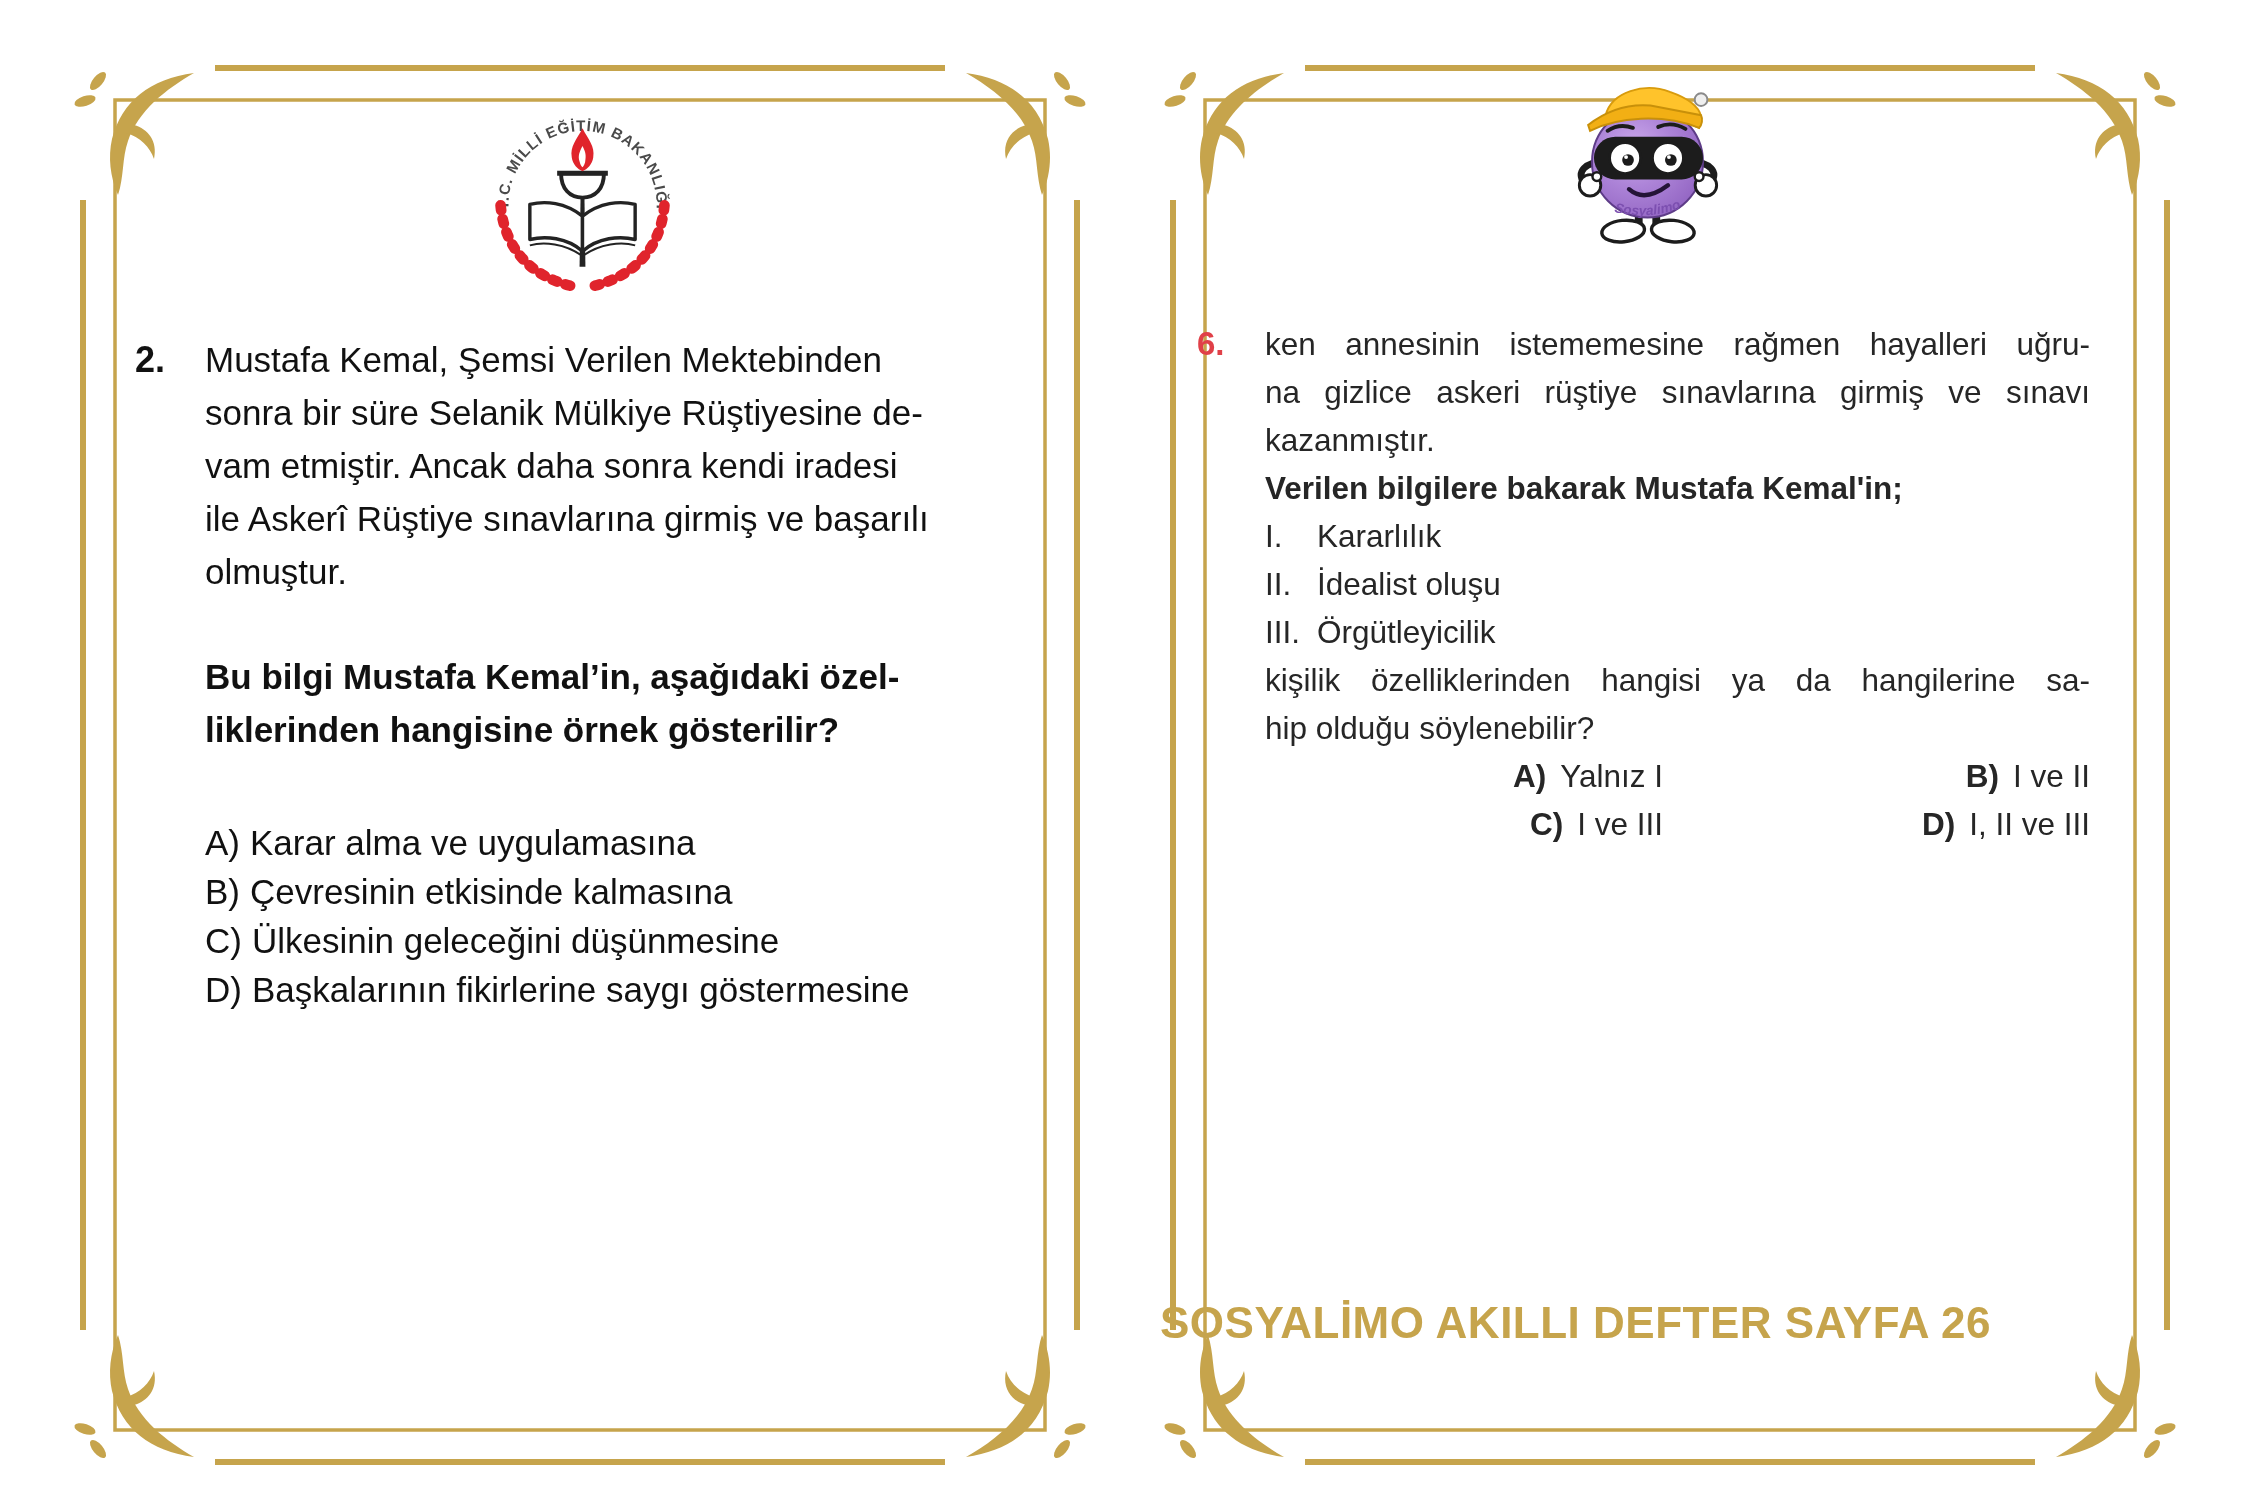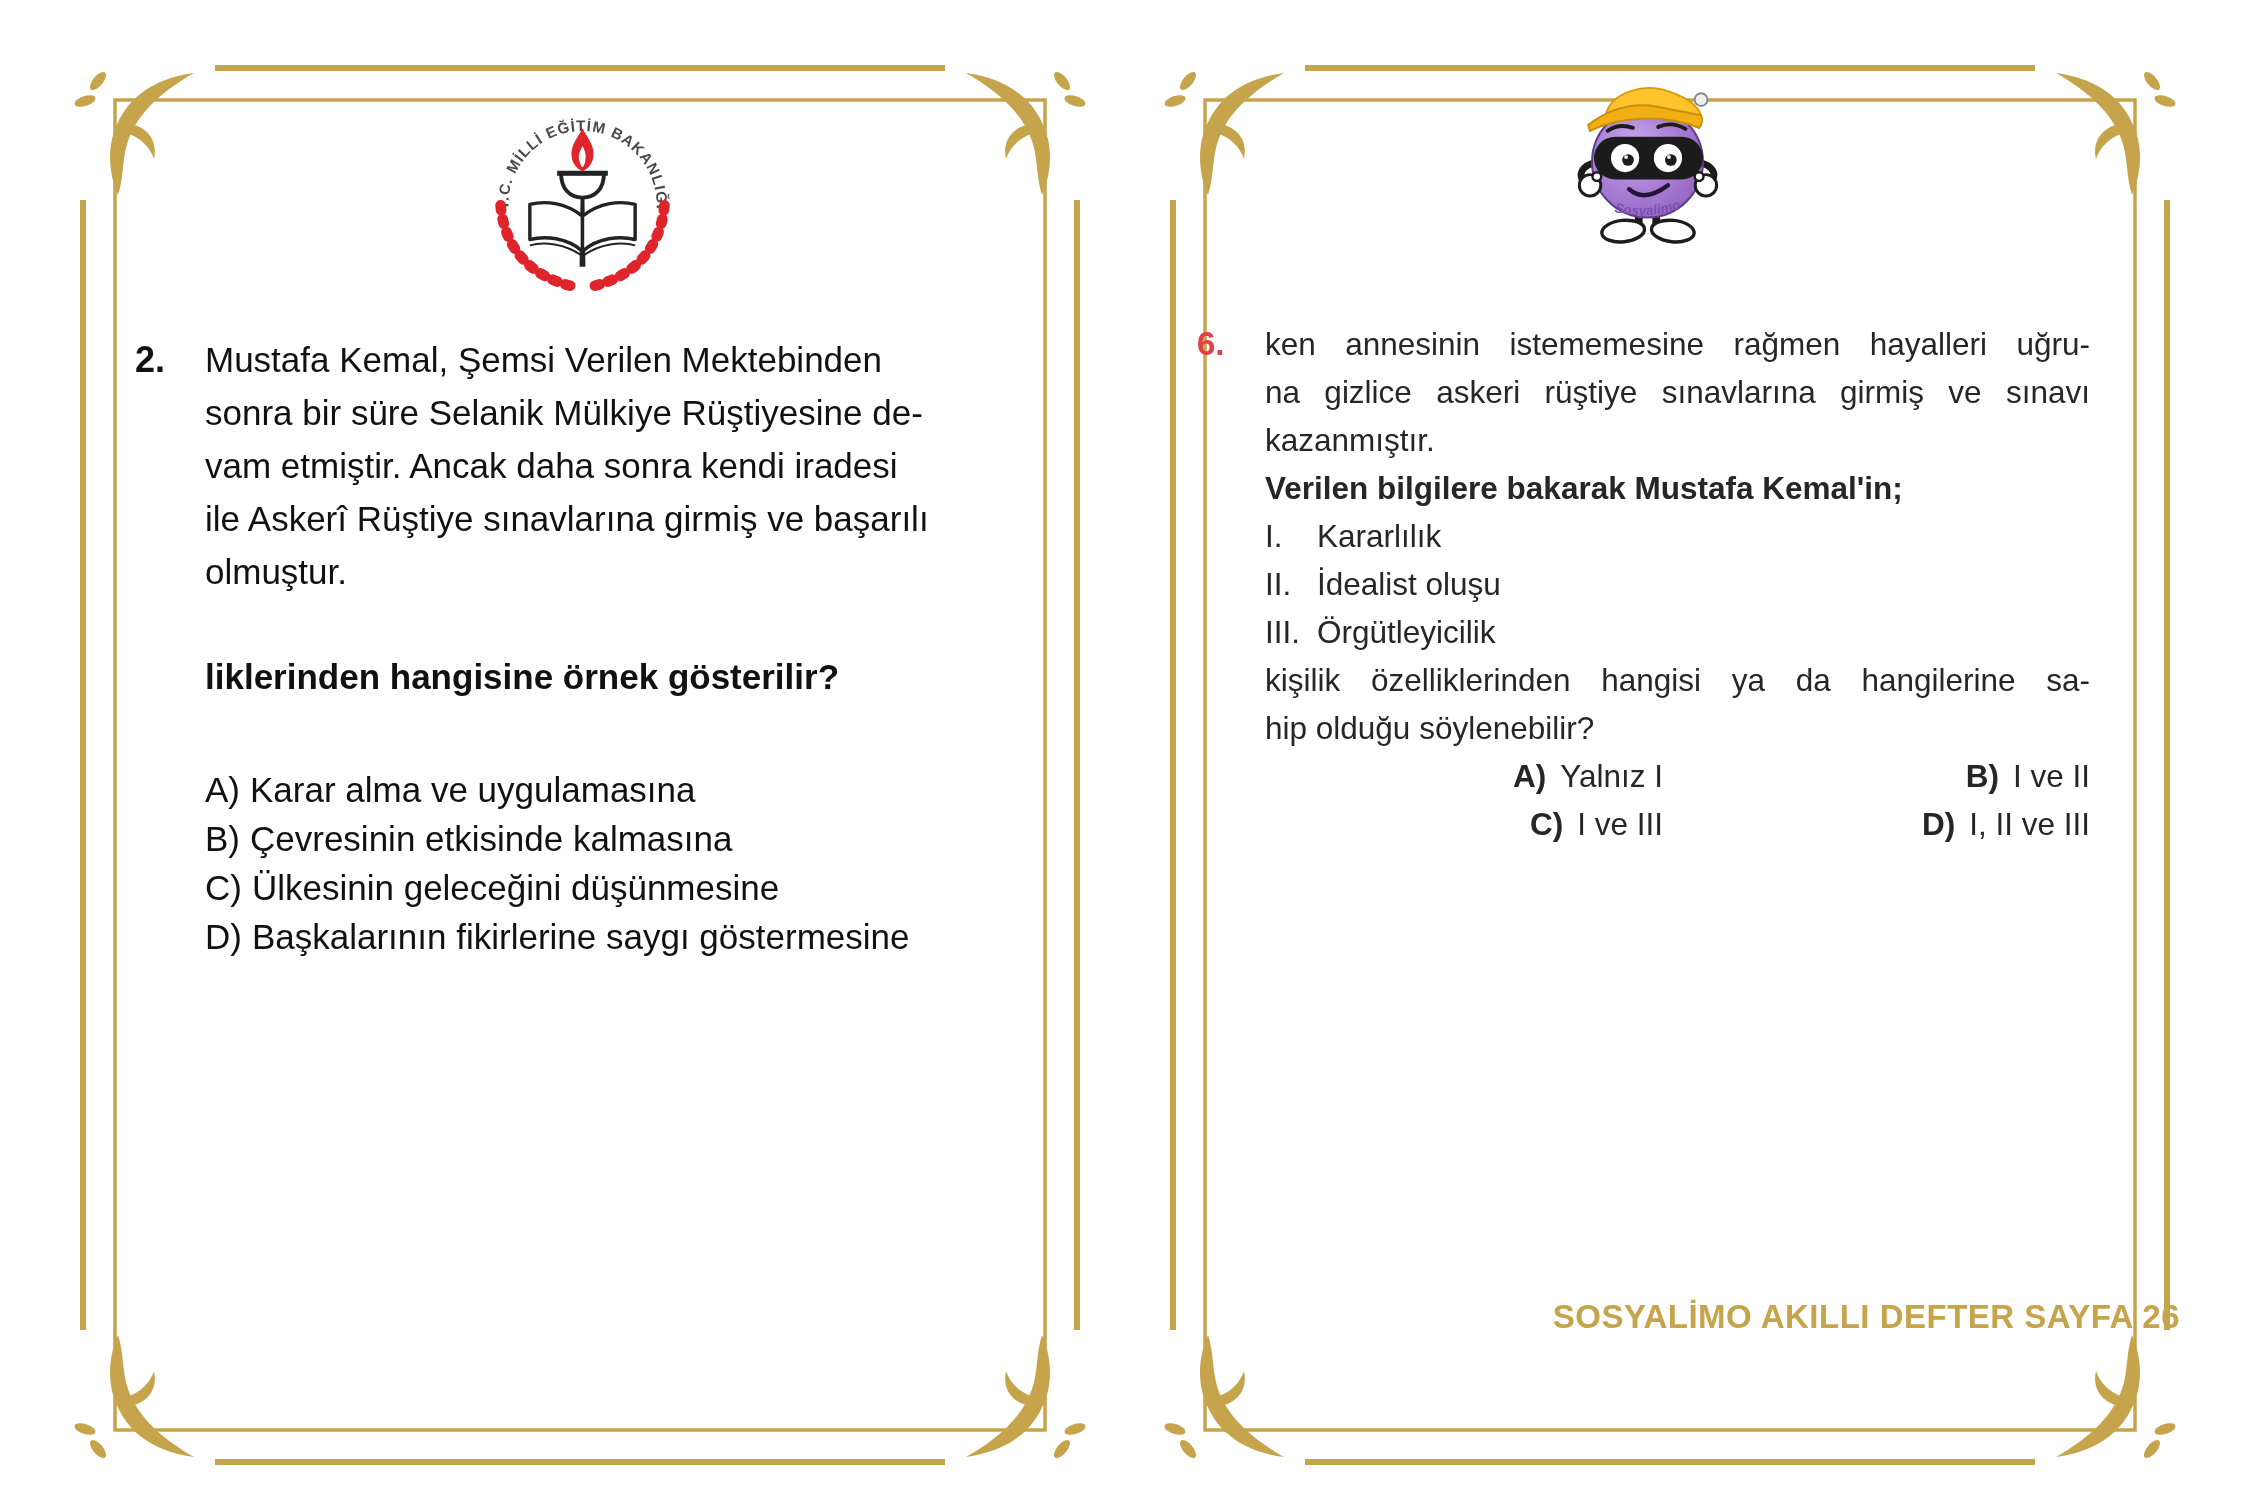--- a/index.html
+++ b/index.html
@@ -34,22 +34,22 @@
   .q6-lead{font-weight:bold;}
   .ritem{display:flex;}
   .rnum{width:52px;flex:none;}
   .q6-prompt{font-weight:normal;}
   .q6-prompt .tline{text-align:justify;text-align-last:justify;}
   .q6-prompt .tline:last-child{text-align:left;text-align-last:left;}
   .opt2-grid{display:grid;grid-template-columns:398px 1fr;text-align:right;}
   .opt2{white-space:nowrap;}
   .opt2-label{font-weight:bold;margin-right:14px;}
   .footer{
-    position:absolute;left:0;top:1243px;width:100%;text-align:right;
-    font-weight:bold;font-size:33px;letter-spacing:.5px;color:#C6A44C;
+    position:absolute;left:0;top:1243px;width:100%;text-align:left;
+    font-weight:bold;font-size:44px;letter-spacing:.5px;color:#C6A44C;
   }
 </style>
 </head>
 <body>
 
 <svg width="0" height="0" style="position:absolute" aria-hidden="true">
   <defs>
     <g id="flourish" fill="#C6A44C">
       <path d="M118,12 C74,18 46,40 36,78 C32,96 34,116 42,134 C48,116 46,97 52,80 C62,50 90,28 118,12 Z"></path>
       <path d="M58,64 C72,68 82,80 78,98 C74,86 64,76 50,72 Z"></path>
@@ -118,20 +118,21 @@
         <div class="q2-num">2.</div>
         <div class="q2-text">
           <div>
               <div class="tline">Mustafa Kemal, Şemsi Verilen Mektebinden</div>
               <div class="tline">sonra bir süre Selanik Mülkiye Rüştiyesine de-</div>
               <div class="tline">vam etmiştir. Ancak daha sonra kendi iradesi</div>
               <div class="tline">ile Askerî Rüştiye sınavlarına girmiş ve başarılı</div>
               <div class="tline">olmuştur.</div>
             </div>
           <div class="q2-bold">
+              <div class="tline">Bu bilgi Mustafa Kemal’in, aşağıdaki özel-</div>
               <div class="tline">liklerinden hangisine örnek gösterilir?</div>
             </div>
           <div class="q2-options">
             <div class="opt">
               <span class="opt-label">A)</span><span>Karar alma ve uygulamasına</span>
             </div>
             <div class="opt">
               <span class="opt-label">B)</span><span>Çevresinin etkisinde kalmasına</span>
             </div>
             <div class="opt">

